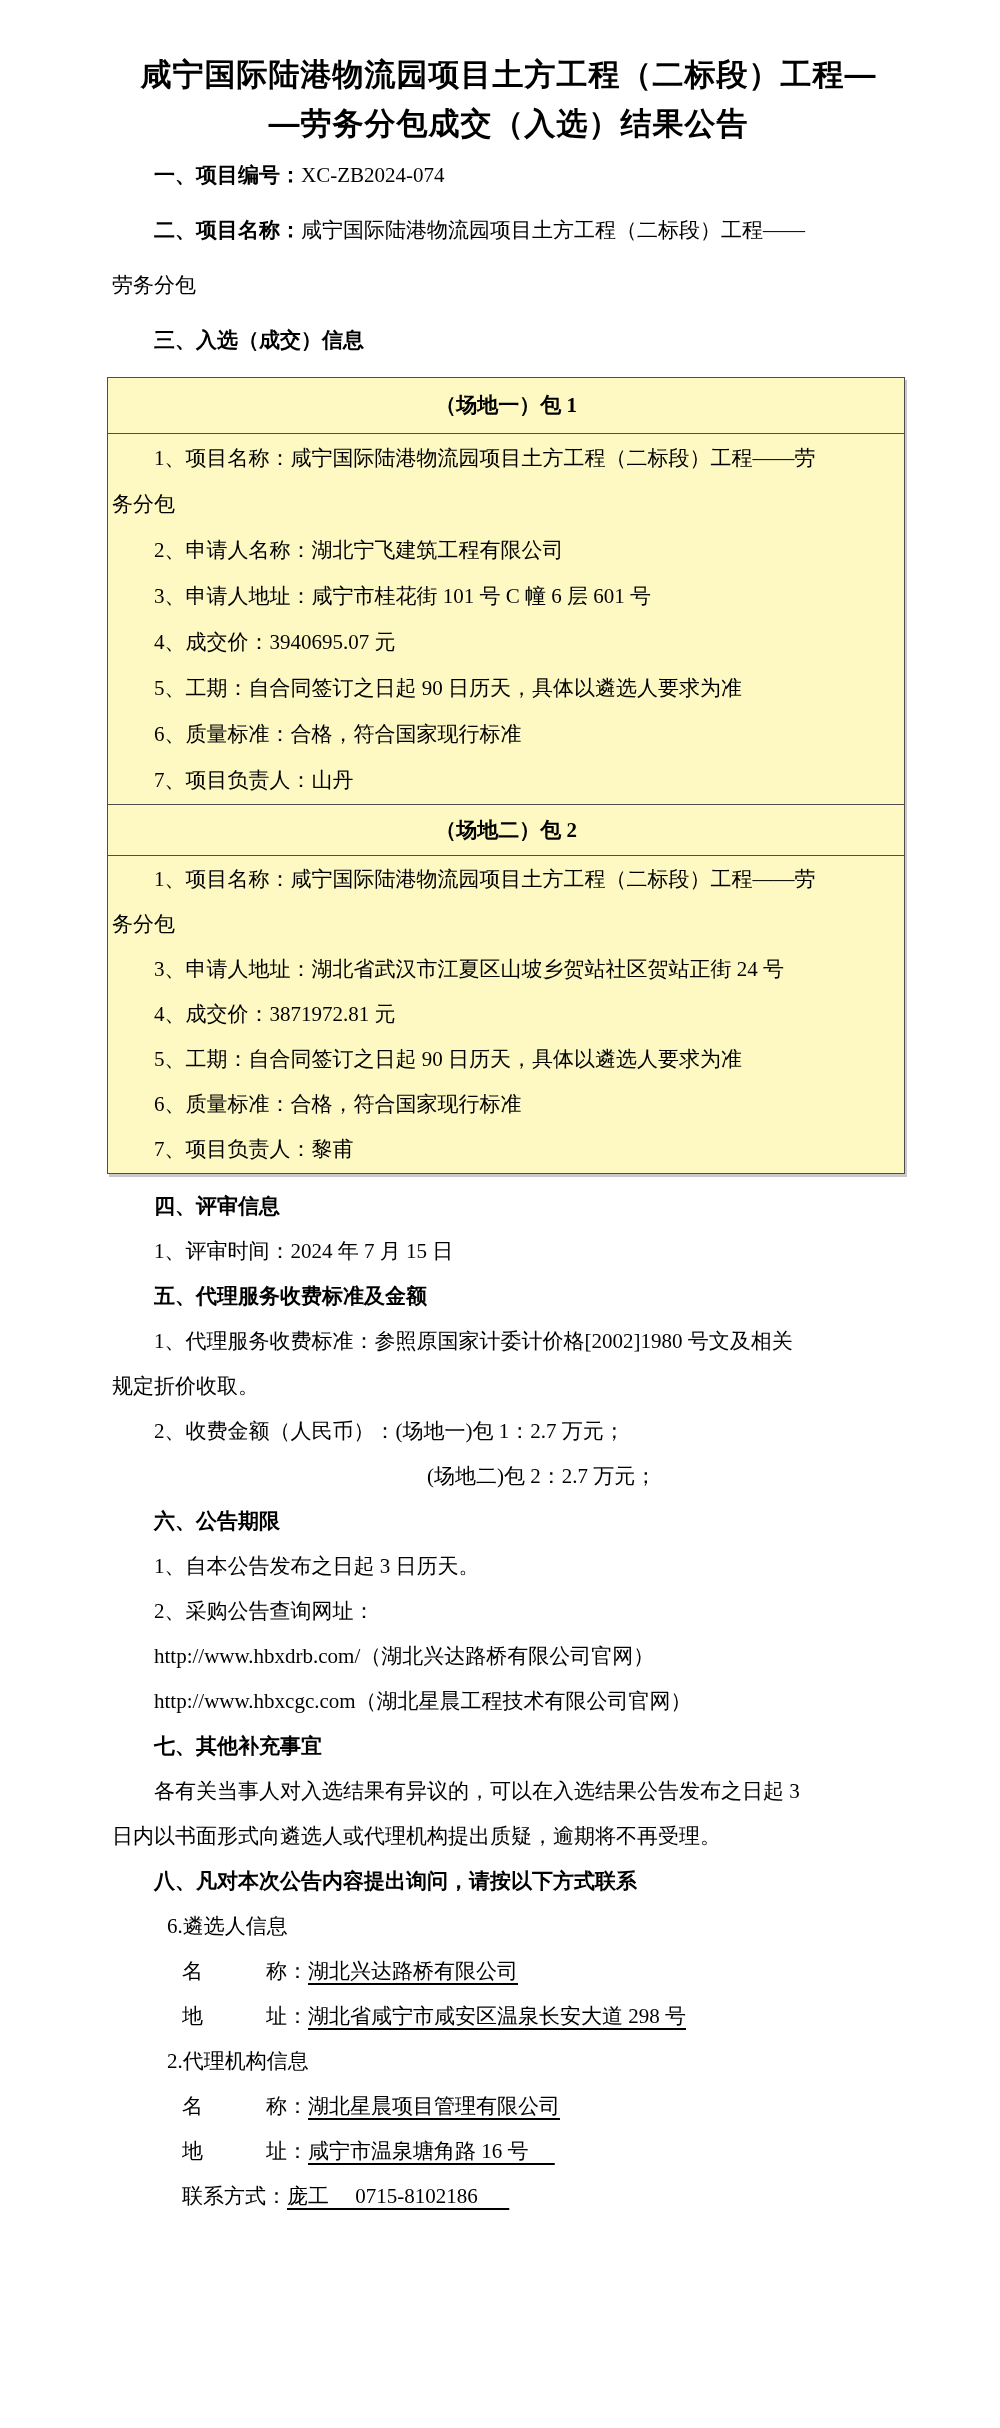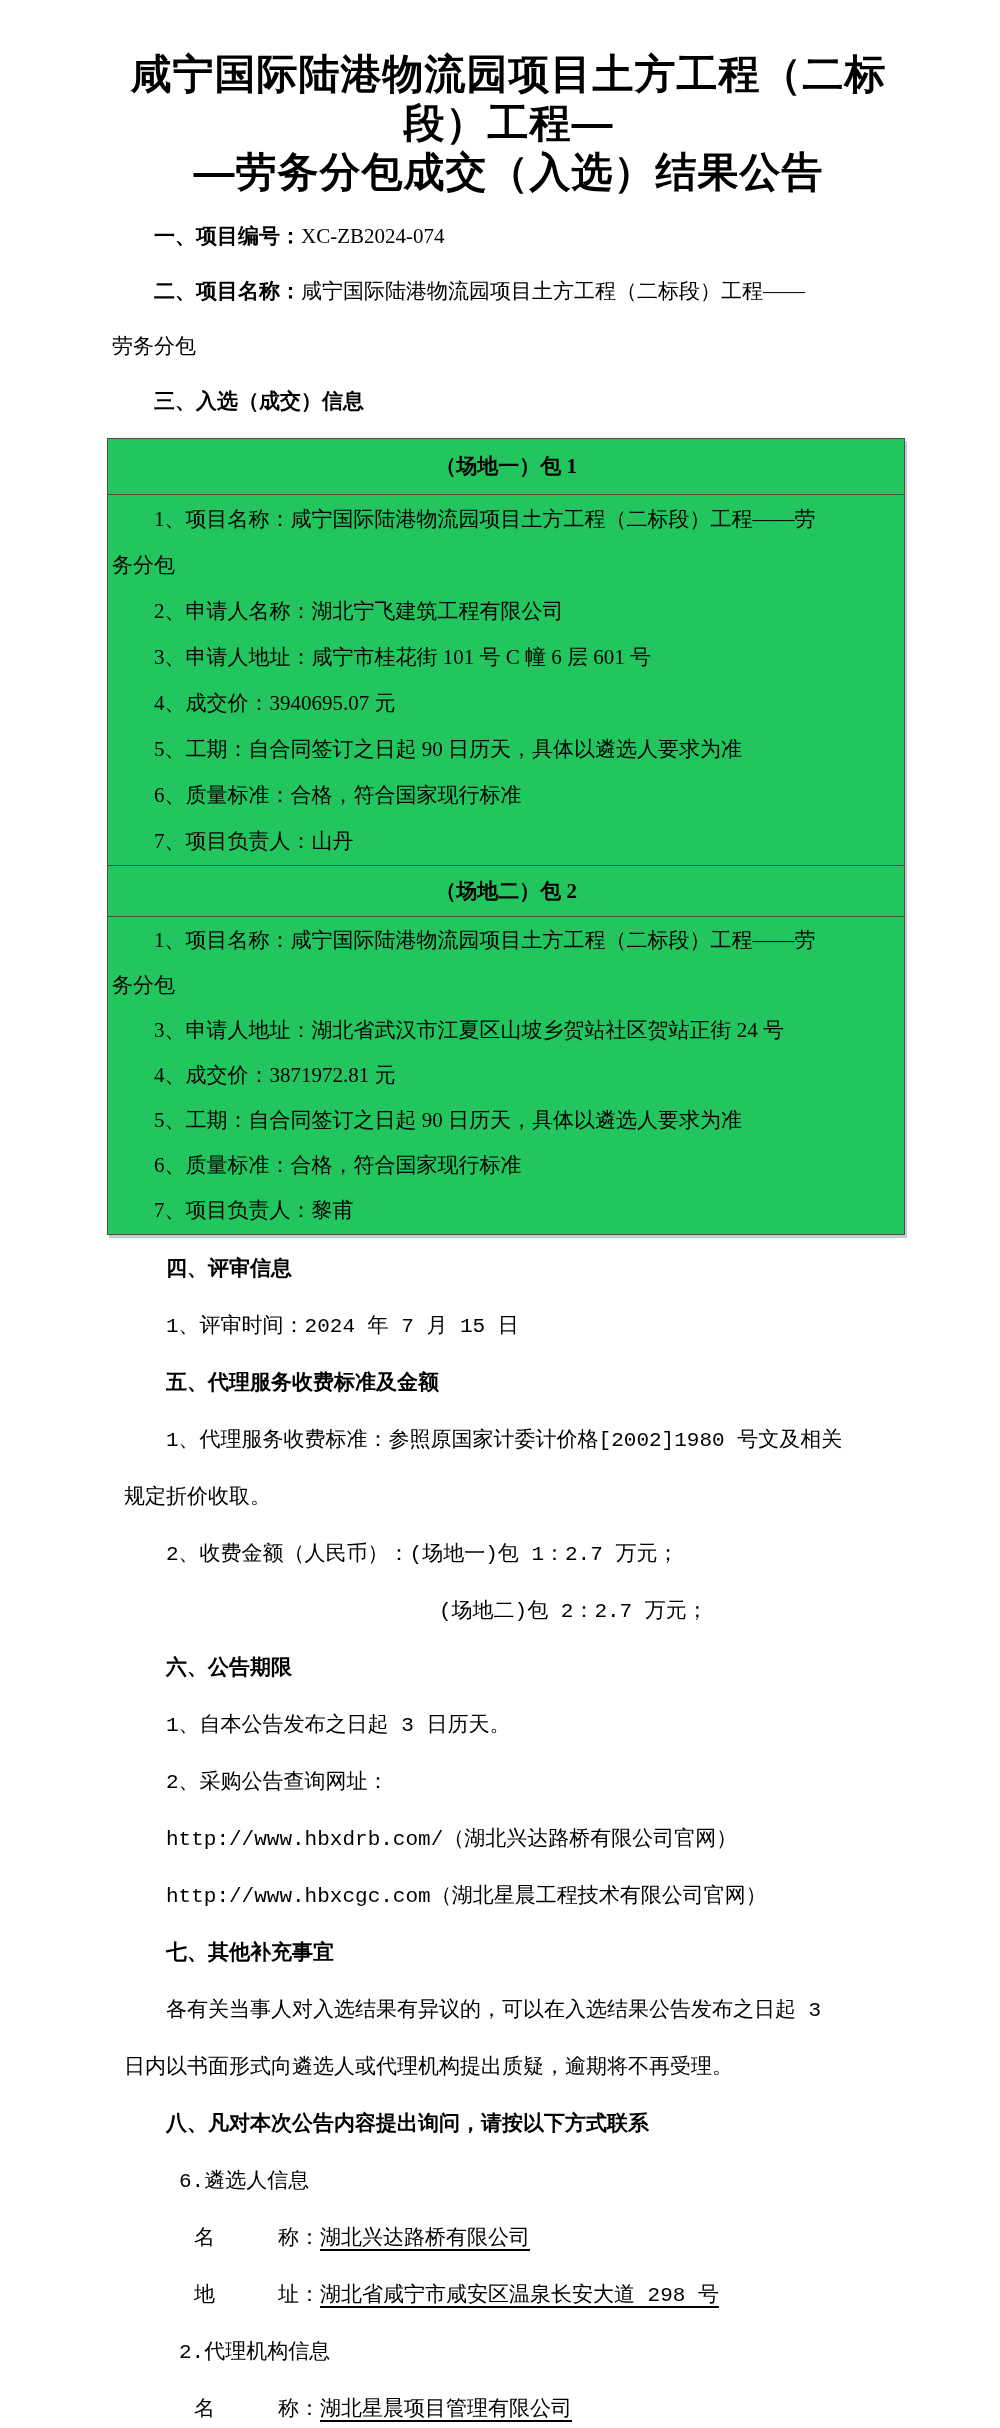--- a/index.html
+++ b/index.html
@@ -8,46 +8,46 @@
     box-sizing:border-box;
     width:1000px;height:2428px;
     padding:50px 95px 0 112px;
     font-family:"Liberation Serif","DejaVu Serif",serif;
     font-size:21px;
     background:#fff;
   }
   .title{
     font-family:"Liberation Sans","DejaVu Sans",sans-serif;
     font-weight:700;
-    font-size:41px;
+    font-size:31px;
     line-height:49px;
     text-align:center;
-    margin:0 0 12px 0;
+    margin:0 0 0 0;
     letter-spacing:1px;
   }
   .title span{display:block;}
   .p55{line-height:55px;margin:0;}
-  .p45{line-height:45px;margin:12px;font-family:Liberation Mono, monospace;}
+  .p45{line-height:45px;margin:0;}
   .ind{text-indent:42px;}
   .b{font-weight:700;}
   .sub-ind{padding-left:55px;}
   .contact-ind{padding-left:70px;}
   .fee-cont{padding-left:315px;}
   .u{
     text-decoration:underline;
     text-underline-offset:5px;
     white-space:pre;
   }
   .tbl{
     box-sizing:border-box;
     width:798px;
     margin:9px 0 10px -5px;
     border:1px solid #4d4d4d;
     box-shadow:2px 3px 0 #c9c9c9;
-    background:#22c55e;
+    background:#fef9c3;
   }
   .tbl-hd{
     text-align:center;
     font-weight:700;
     line-height:55px;
     height:55px;
     border-bottom:1px solid #4d4d4d;
   }
   .tbl-hd.mid{border-top:1px solid #4d4d4d;height:50px;line-height:50px;}
   .tbl-cell{padding:1px 4px;}

